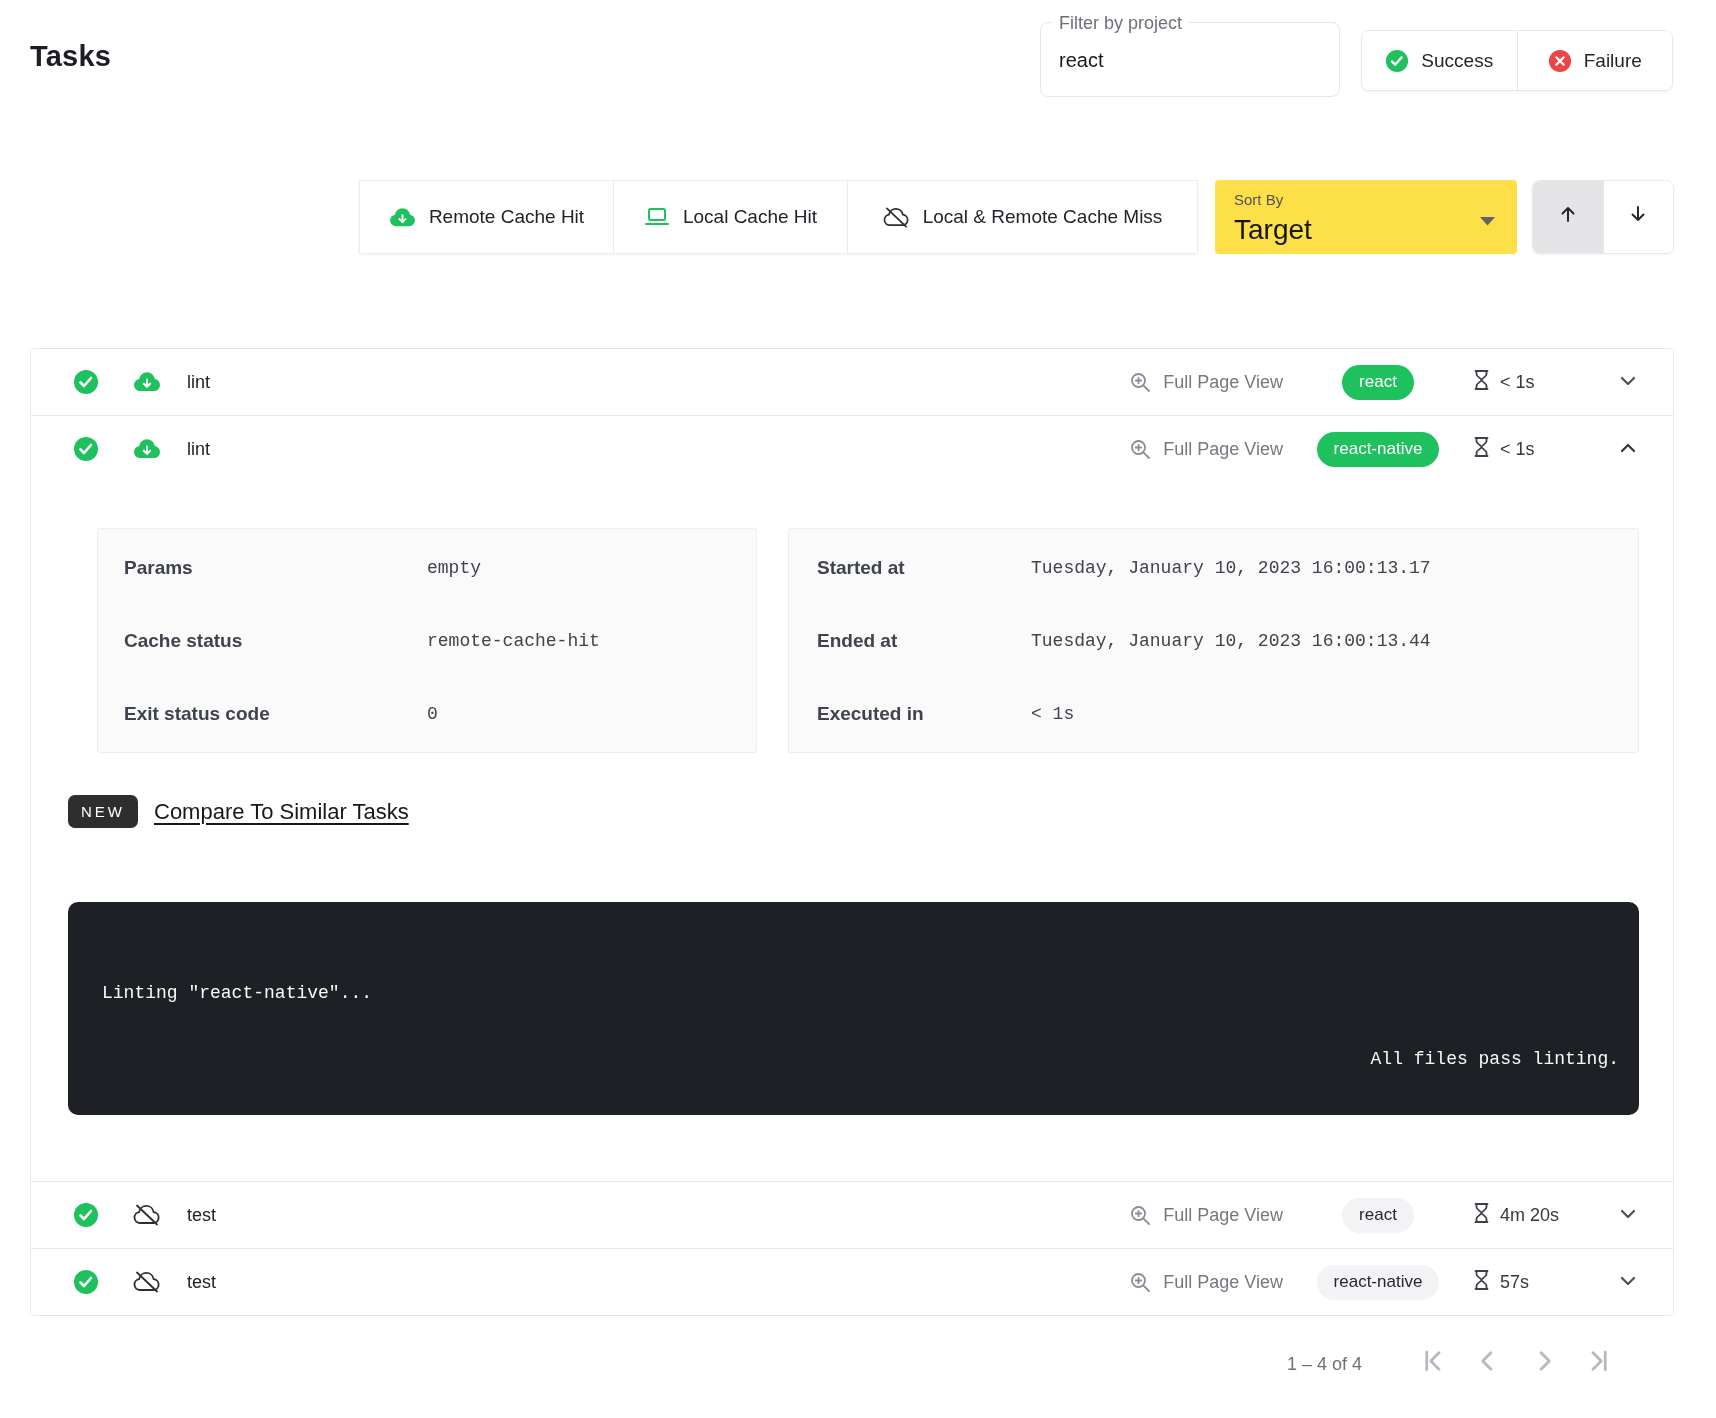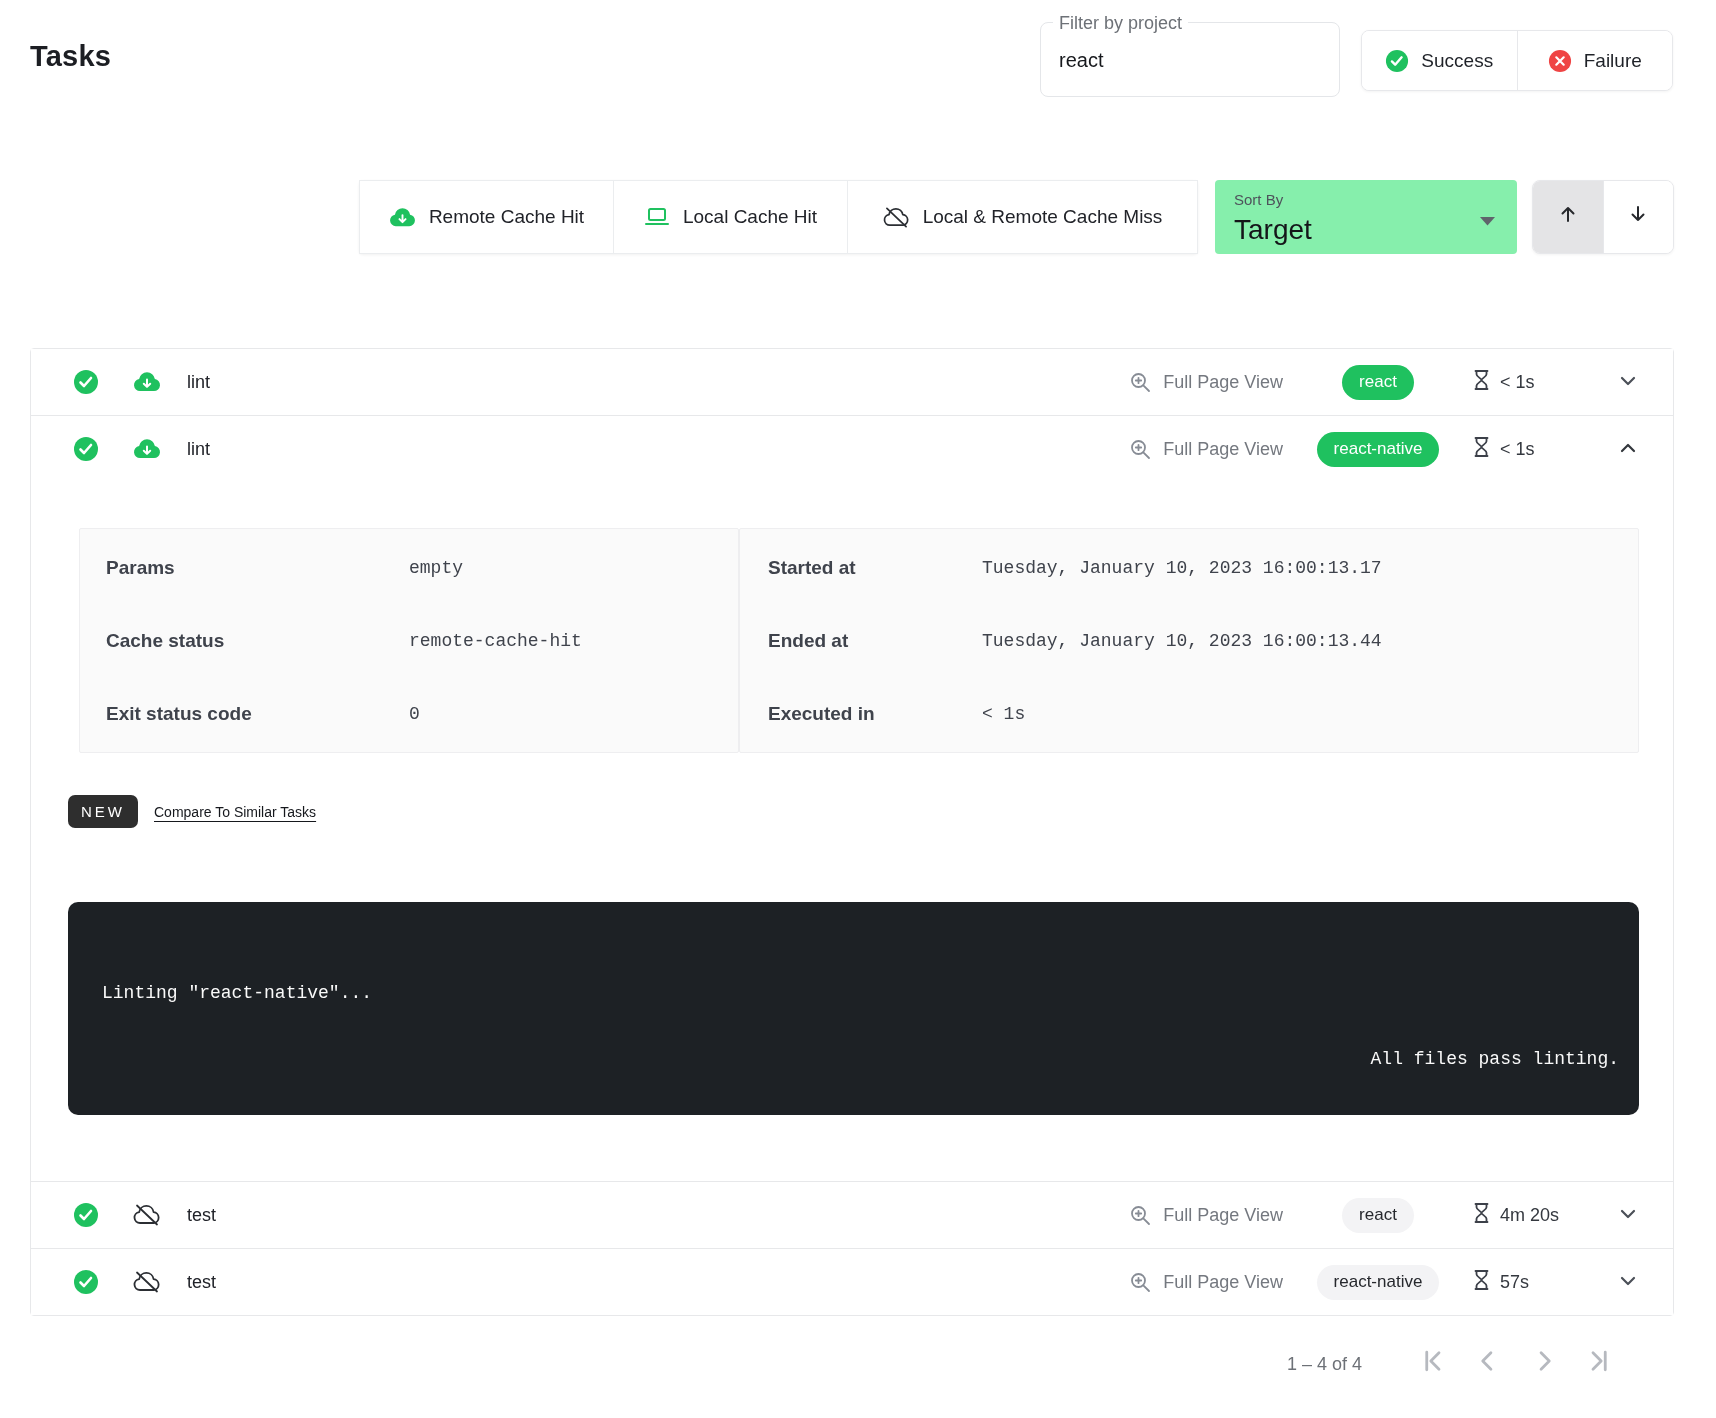--- a/index.html
+++ b/index.html
@@ -25,21 +25,21 @@
 
   
   .cache-filters { position:absolute; left:359px; top:180px; height:74px; display:flex;
     border-radius:4px; box-shadow:0 1px 3px rgba(0,0,0,.06); }
   .cache-btn { display:flex; align-items:center; justify-content:center; gap:13px; background:#fff;
     border:1px solid #ebedef; font-size:19px; color:#212329; font-family:inherit; cursor:pointer; }
   .cache-btn + .cache-btn { margin-left:-1px; }
   .cache-btn.w1 { width:255px; } .cache-btn.w2 { width:235px; } .cache-btn.w3 { width:351px; }
 
   .sort-select { position:absolute; left:1215px; top:180px; width:302px; height:74px;
-    background:#86efac; border-radius:4px; cursor:pointer; }
+    background:#fde047; border-radius:4px; cursor:pointer; }
   .sort-select .sort-label { position:absolute; left:19px; top:11px; font-size:15px; color:#4e535b; }
   .sort-select .sort-value { position:absolute; left:19px; top:34px; font-size:28px; color:#141519; }
   .sort-select .caret { position:absolute; right:22px; top:32px; }
 
   .dir-group { position:absolute; left:1532px; top:180px; width:142px; height:74px; display:flex;
     border:1px solid #e7e8eb; border-radius:8px; overflow:hidden; background:#fff; box-shadow:0 1px 3px rgba(0,0,0,.05); }
   .dir-btn { flex:1; border:0; display:flex; align-items:center; justify-content:center; background:#fff;
     font-size:26px; color:#26282c; cursor:pointer; }
   .dir-btn.active { background:#e4e4e6; }
   .dir-btn + .dir-btn { border-left:1px solid #e7e8eb; }
@@ -55,34 +55,34 @@
   .fpv { display:flex; align-items:center; gap:12px; font-size:18px; color:#74787f; cursor:pointer; background:none; border:0; font-family:inherit; }
   .pill-col { width:190px; display:flex; justify-content:center; }
   .pill { height:35px; display:flex; align-items:center; padding:0 17px; border-radius:18px; font-size:17px; }
   .pill-green { background:var(--green,#1fc15f); color:#fff; }
   .pill-gray  { background:#f3f3f5; color:#26282d; }
   .duration { width:108px; display:flex; align-items:center; gap:10px; font-size:18px; color:#34383f; }
   .chev { margin-left:36px; background:none; border:0; cursor:pointer; display:flex; }
 
   
   .expanded { background:#fff; }
-  .detail-panels { display:flex; margin:46px 34px 0 37px;padding-left:11px; }
+  .detail-panels { display:flex; gap:31px; margin:46px 34px 0 55px;padding-left:11px; }
   .detail-panel { background:#fafafa; border:1px solid #eeeef0; border-radius:2px; padding:2px 0; }
   .panel-left { width:660px; }
   .panel-right { flex:1; }
   .detail-row { display:flex; align-items:center; height:73px; }
   .d-label { font-size:19px; font-weight:700; color:#3f434c; }
   .panel-left .d-label { width:329px; padding-left:26px; }
   .panel-right .d-label { width:242px; padding-left:28px; }
   .d-value { font-family:"Liberation Mono", monospace; font-size:18px; color:#3f434c; }
 
   .compare-row { display:flex; align-items:center; margin:42px 0 0 37px; }
   .new-badge { background:var(--badge_bg,#2e2e2e); color:#fff; font-size:15px; letter-spacing:3px;
     padding:8px 13px; border-radius:7px; }
-  .compare-link { margin-left:16px; font-size:14px; color:#16181d; text-decoration:underline; text-underline-offset:4px; }
+  .compare-link { margin-left:16px; font-size:22px; color:#16181d; text-decoration:underline; text-underline-offset:4px; }
 
   .terminal { margin:74px 34px 66px 37px; height:213px; background:var(--terminal_bg,#1d2125);
     border-radius:10px; padding:80px 20px 0 34px; }
   .terminal .tline { font-family:"Liberation Mono", monospace; font-size:18px; color:#fafafa; line-height:22px; }
   .terminal .tline + .tline { margin-top:44px;text-align:right; }
 
   
   .page-range { position:absolute; left:1287px; top:1354px; font-size:18px; color:#6d7177; }
   .pager { position:absolute; left:1418px; top:1347px; display:flex; gap:28px; }
   .pager button { background:none; border:0; cursor:pointer; display:flex; padding:0; }

